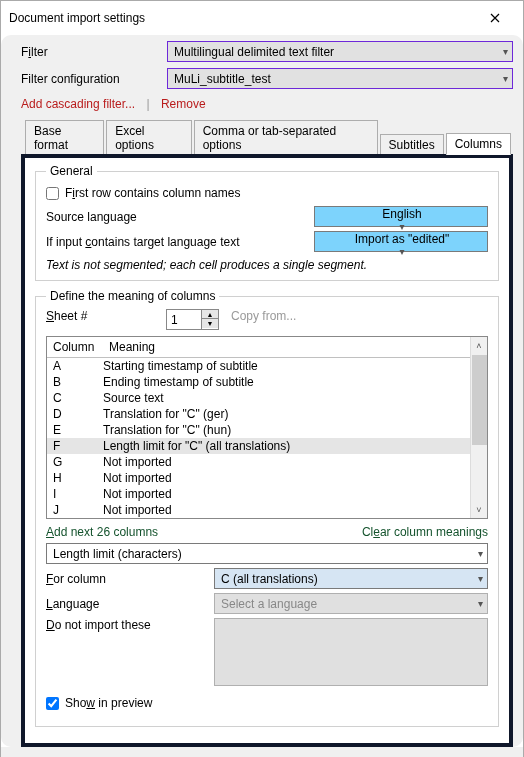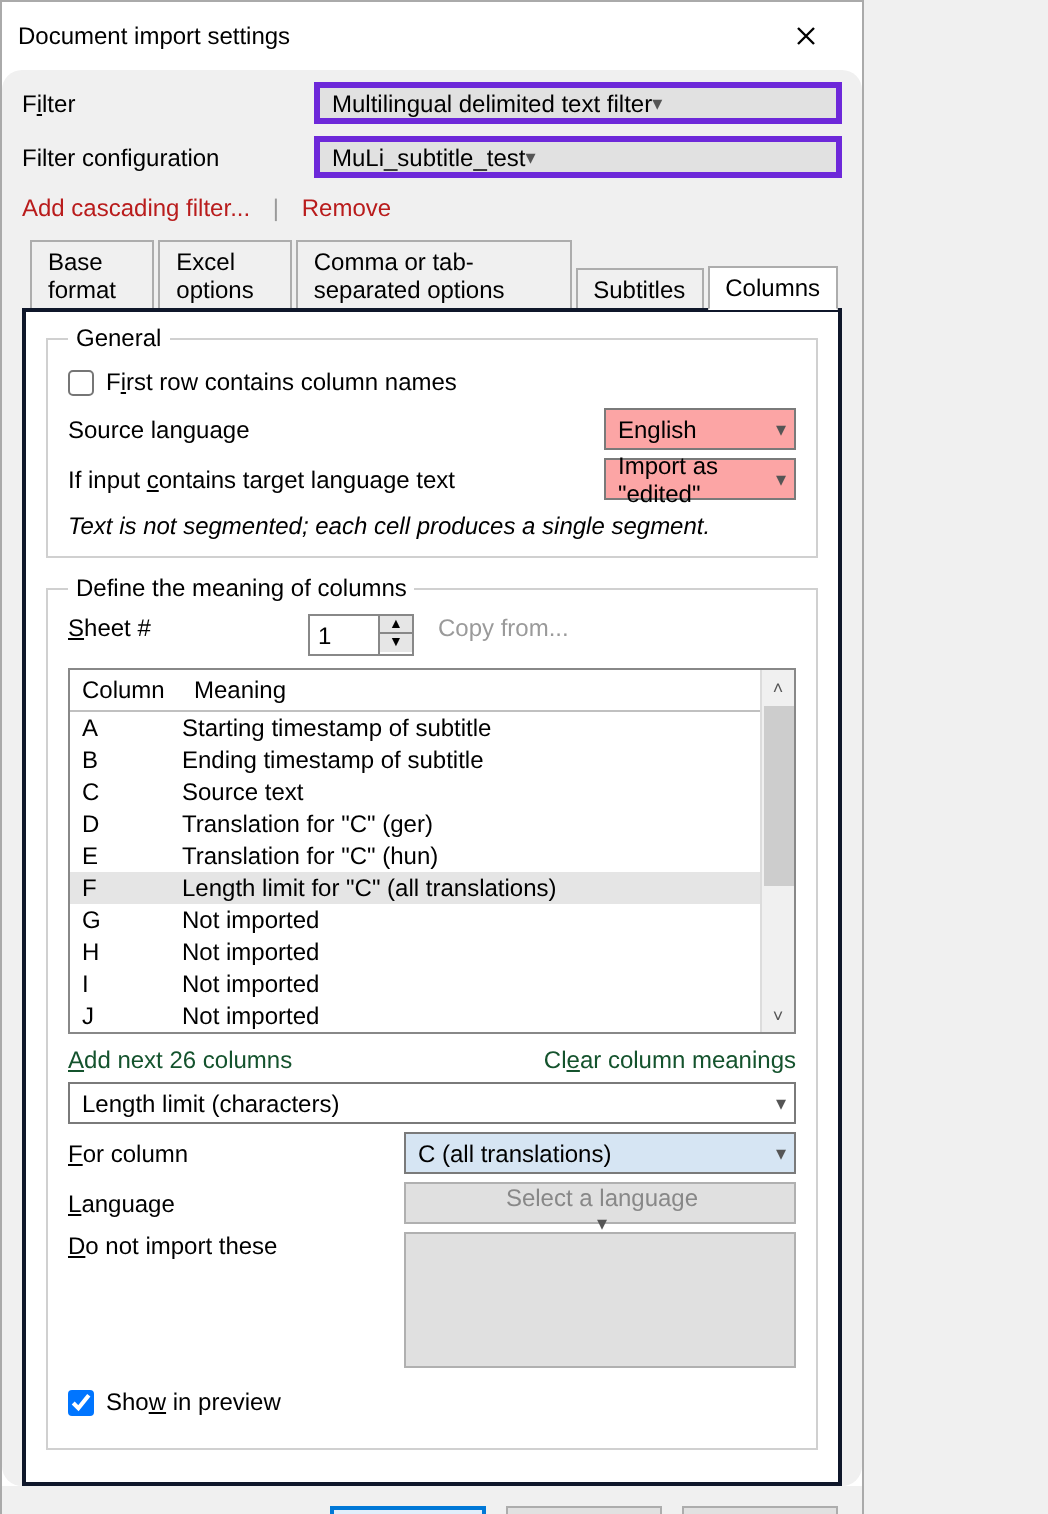--- a/index.html
+++ b/index.html
@@ -7,21 +7,21 @@
     margin: 0;
     font-family: "Segoe UI", Tahoma, sans-serif;
     font-size: 12px;
     background: #f0f0f0;
     color: #000;
     width: 524px;
     height: 757px;
     overflow: hidden;
   }
   .window {
-    width: 432px;
+    width: 524px;
     height: 757px;
     background: #fff;
     border: 1px solid #aaa;
     display: flex;
     flex-direction: column;
   }
   .titlebar {
     display: flex;
     align-items: center;
     justify-content: space-between;
@@ -29,35 +29,35 @@
     background: #fff;
   }
   .titlebar-title { font-size: 12px; }
   .close-btn {
     width: 40px; height: 22px;
     display: flex; align-items: center; justify-content: center;
     font-size: 14px; font-family: Arial;
   }
   .content {
     flex: 1;
-    padding: 6px 10px 0 10px;
+    padding: 6px 10px 0 20px;
     background: #f0f0f0;
     display: flex;
     flex-direction: column;
     border-radius: 10px;
   }
   .row { display:flex; align-items:center; margin-bottom:6px; gap:6px; }
   .lbl { width: 140px; }
   .u { text-decoration: underline; }
   .select, .combo {
     flex:1;
     height:21px;
     background:#e1e1e1;
-    border:3px solid #6d28d9;
-    display:flex; align-items:center; 
+    border:1px solid #6d28d9;
+    display:flex; align-items:center; justify-content:space-between;
     padding: 0 4px 0 6px;
     font-size:12px;
   }
   .chev { font-size:10px; color:#555; }
   .linkrow { margin: 2px 0 8px 0; font-size:12px; }
   .lnk-disabled { color:#b91c1c; }
   .lnk-sep { color:#9a9a9a; margin:0 8px; }
   .tabs {
     display:flex;
     align-items:flex-end;
@@ -75,21 +75,21 @@
     position:relative;
     z-index:1;
   }
   .tab.active {
     background:#fff;
     border-bottom:1px solid #fff;
     z-index:3;
     text-align:right;
   }
   .panel {
-    border:2px solid #0f172a;
+    border:4px solid #0f172a;
     background:#fff;
     flex:1;
     padding:6px 10px 8px 10px;
     position:relative;
     z-index:2;
     overflow:hidden;
   }
   fieldset {
     border:1px solid #d0d0d0;
     margin:0 0 8px 0;
@@ -131,22 +131,22 @@
   .linkbar { display:flex; justify-content:space-between; margin:6px 0 4px 0;}
   .linkbar a { color:#14532d; cursor:pointer; }
   .formrow { display:flex; align-items:center; margin:4px 0; gap:8px;}
   .formrow .flabel { width:160px; }
   .dropdown {
     flex:1; height:21px; border:1px solid #7a7a7a;
     display:flex; align-items:center; justify-content:space-between;
     padding:0 4px 0 6px; background:#fff;
   }
   .dropdown.sel { background:#d6e5f3; }
-  .dropdown.light { background:#fca5a5; }
-  .dropdown.disabled { background:#e0e0e0; color:#888; border-color:#b0b0b0;flex-direction:column;}
+  .dropdown.light { background:#7dd3fc;flex-direction:column; }
+  .dropdown.disabled { background:#e0e0e0; color:#888; border-color:#b0b0b0;}
   .bigbox {
     flex:1; height:68px; border:1px solid #b0b0b0; background:#e0e0e0;
   }
   .buttons {
     display:flex; justify-content:flex-end; gap:10px;
     padding:10px 12px 12px 0;
     background:#f0f0f0;
   }
   .btn {
     width:78px; height:23px; border:1px solid #adadad;

